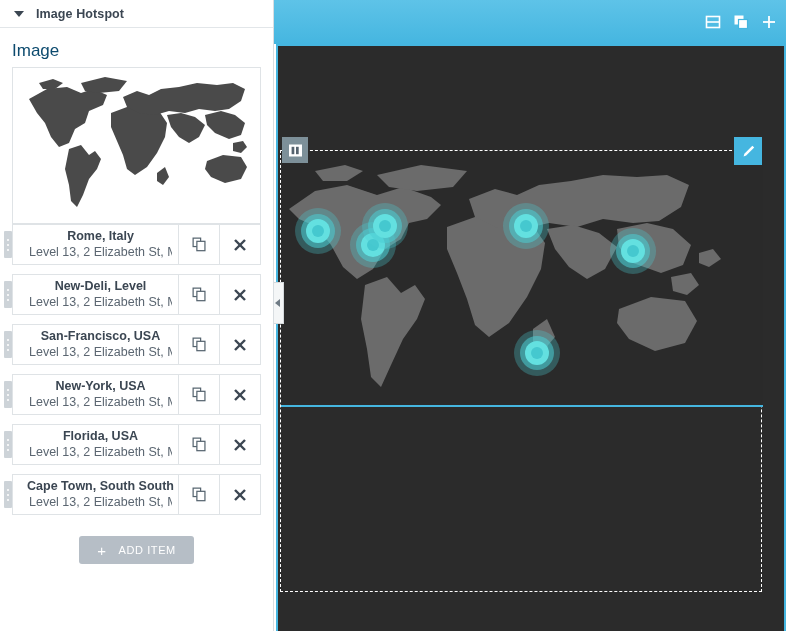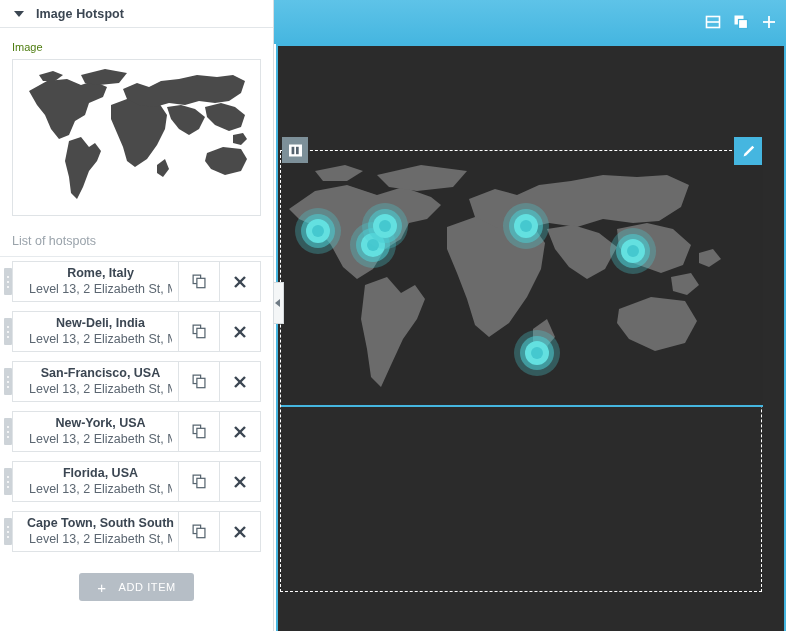--- a/index.html
+++ b/index.html
@@ -52,22 +52,22 @@
     letter-spacing: 0.1px;
   }
 
   .panel-body {
     flex: 1;
     overflow: hidden;
     padding: 0;
   }
 
   .section-label {
-    font-size: 11px;
-    color: #4d7c0f;
+    font-size: 17px;
+    color: #0c4a6e;
     padding: 13px 12px 6px 12px;
   }
 
   .image-preview {
     margin: 0 12px;
     border: 1px solid #dfe3e6;
     background: #fff;
     height: 157px;
     display: flex;
     align-items: center;
@@ -337,21 +337,20 @@
             <path d="M148 44 L162 42 L176 46 L186 54 L180 66 L170 72 L160 66 L152 56 Z"></path>
             <path d="M186 44 L202 40 L216 44 L226 52 L222 64 L210 68 L196 62 L188 54 Z"></path>
             <path d="M188 90 L204 84 L222 86 L228 96 L222 108 L206 112 L192 106 L186 98 Z"></path>
             <path d="M214 72 L224 70 L228 76 L222 82 L214 80 Z"></path>
             <path d="M138 102 L146 96 L150 106 L144 114 L138 110 Z"></path>
             <path d="M20 12 L34 8 L44 12 L36 18 L24 18 Z"></path>
           </g>
         </svg>
       </div>
 
-      <div class="list-label">List of hotspots</div>
 
       <div class="hotspot-list" id="hotspot-list">
           <div class="hotspot-row">
     <div class="drag-handle">
       <i></i>
               <i></i>
               <i></i>
     </div>
     <div class="row-text">
       <div class="row-title">Rome, Italy</div>
@@ -370,21 +369,21 @@
       </svg>
     </div>
           </div>
           <div class="hotspot-row">
     <div class="drag-handle">
       <i></i>
               <i></i>
               <i></i>
     </div>
     <div class="row-text">
-      <div class="row-title">New-Deli, India</div>
+      <div class="row-title">New-Deli, Level</div>
       <div class="row-sub">Level 13, 2 Elizabeth St, Me</div>
     </div>
     <div class="row-btn">
       <svg width="15" height="15" viewBox="0 0 16 16">
         <rect x="1.2" y="1.2" width="8" height="9" fill="none" stroke="#55636e" stroke-width="1.3"></rect>
         <rect x="5.2" y="4.6" width="8.6" height="10" fill="#ffffff" stroke="#55636e" stroke-width="1.3"></rect>
       </svg>
     </div>
     <div class="row-btn">
       <svg width="14" height="14" viewBox="0 0 14 14">

